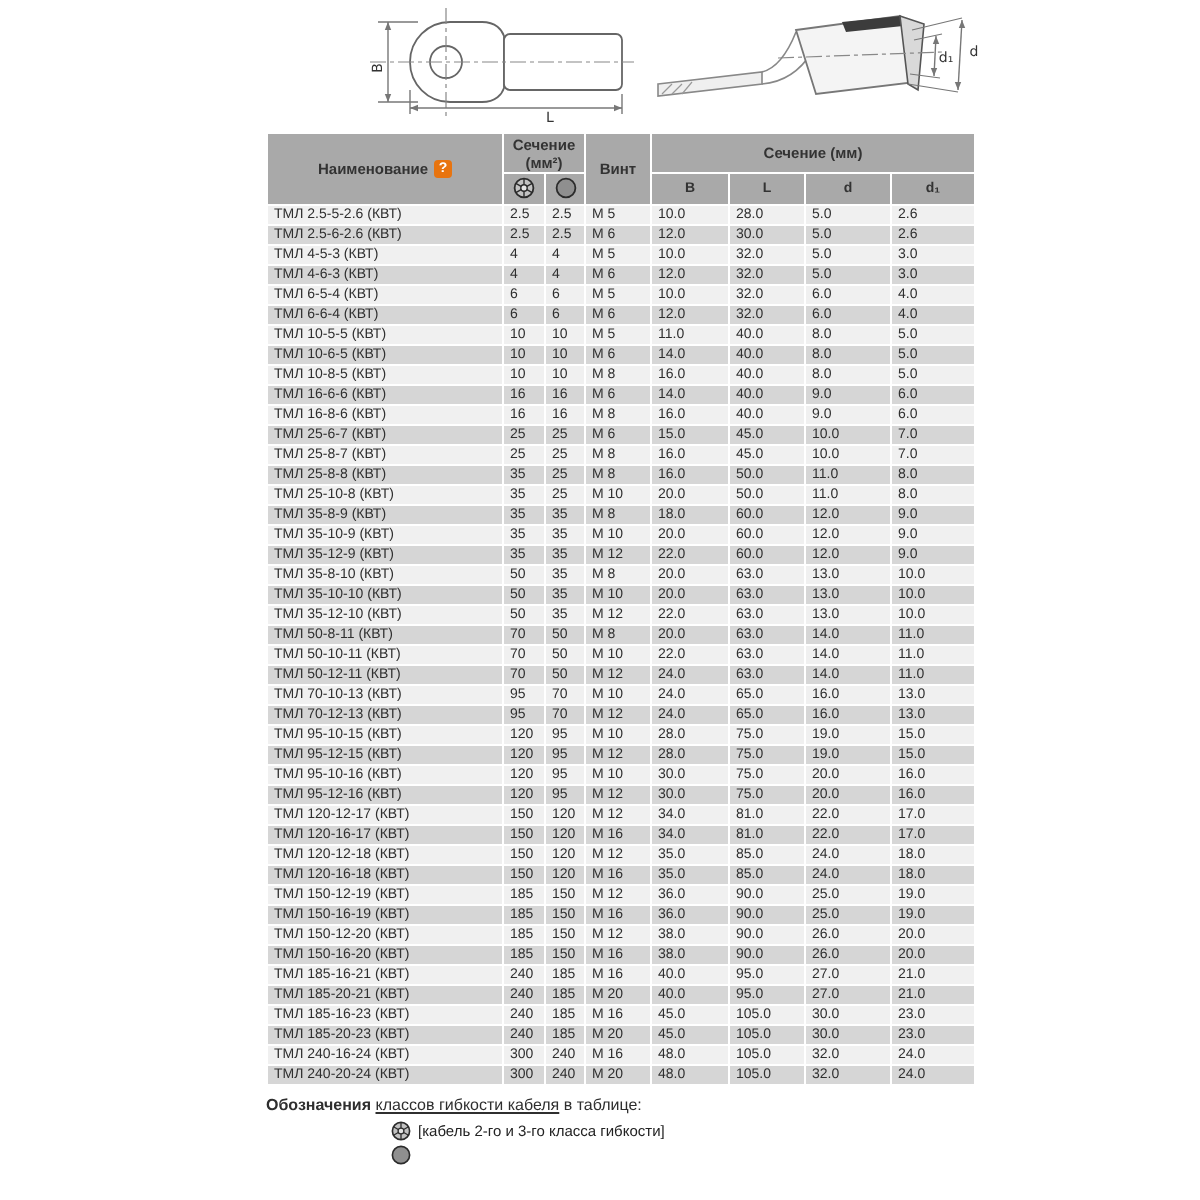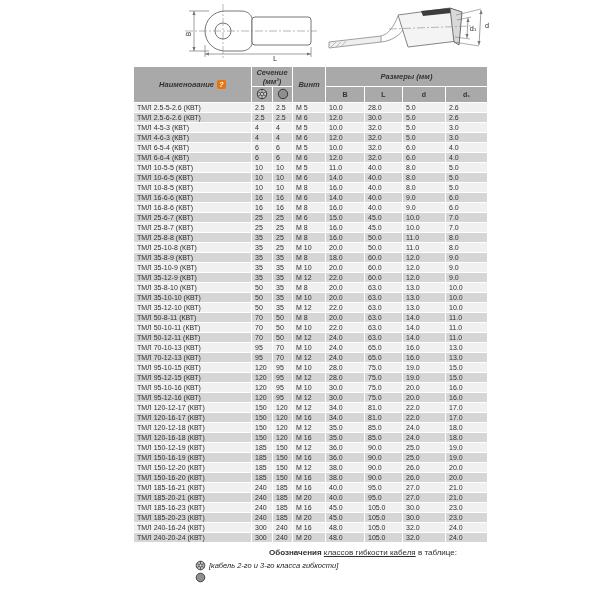--- a/index.html
+++ b/index.html
@@ -6,37 +6,37 @@
     font-family:"Liberation Sans",sans-serif;color:#2e2e2e;}
   .abs{position:absolute;}
   
   #diagram-left{left:181px;top:1px;width:138px;height:60px;}
   #diagram-right{left:323px;top:1px;width:172px;height:60px;}
   svg text{font-family:"DejaVu Sans",sans-serif;}
   
   #lug-table{left:133px;top:66px;}
   table{border-collapse:separate;border-spacing:1px;table-layout:fixed;background:#fff;}
   th{background:var(--header-bg);font-weight:bold;font-size:7.5px;color:#333;text-align:center;padding:0;}
-  th.h-top{height:19px;vertical-align:middle;font-style:italic;}
+  th.h-top{height:19px;vertical-align:middle;}
   th.h-name{vertical-align:middle;}
   th.h-sub{height:15px;font-size:7px;}
   td{font-size:7px;line-height:9px;height:9px;padding:0 0 0 3px;white-space:nowrap;overflow:hidden;
      text-align:left;vertical-align:middle;color:#2f2f2f;}
   tr.r-light td{background:var(--row-light);}
   tr.r-dark td{background:var(--row-dark);}
   .help-badge{display:inline-block;width:9px;height:9px;background:var(--help-badge);color:#fff;
      font-size:7px;line-height:9px;font-weight:bold;text-align:center;border-radius:2px;
      vertical-align:middle;margin-left:3px;cursor:pointer;}
   .hdr-wrap{display:inline-block;vertical-align:middle;}
   
   #legend{left:133px;top:548px;width:460px;font-size:8px;}
-  #legend-line1{margin:0 0 3px 0;text-align:center;}
+  #legend-line1{margin:0 0 3px 0;}
   #legend-line1 b{font-weight:bold;}
   #legend-line1 a{color:#2f2f2f;text-decoration:underline;cursor:pointer;}
-  .legend-item{margin:1px 0 1px 62px;font-style:italic;font-size:7.5px;display:flex;align-items:center;gap:3px;color:#222;}
+  .legend-item{margin:1px 0 1px 62px;font-size:7.5px;display:flex;align-items:center;gap:3px;color:#222;}
   .legend-item svg{flex:0 0 auto;}
 </style>
 </head>
 <body>
 
 <div class="abs" id="diagram-left">
   <svg width="138" height="60" viewBox="0 0 138 60">
 
     <line x1="8" y1="10" x2="28" y2="10" stroke="#777" stroke-width="0.7"></line>
     <line x1="8" y1="50" x2="28" y2="50" stroke="#777" stroke-width="0.7"></line>
@@ -112,21 +112,21 @@
         <col style="width:42px">
         <col style="width:41px">
     </colgroup>
     <thead>
       <tr>
         <th class="h-top h-name" rowspan="2">
           <span class="hdr-wrap">Наименование</span><span class="help-badge">?</span>
         </th>
         <th class="h-top" colspan="2">Сечение (мм²)</th>
         <th class="h-top" rowspan="2">Винт</th>
-        <th class="h-top" colspan="4">Размеры (мм)</th>
+        <th class="h-top" colspan="4">Сечение (мм)</th>
       </tr>
       <tr>
         <th class="h-sub">
           <svg width="12" height="12" viewBox="0 0 12 12">
             <circle cx="6" cy="6" r="4.7" fill="#c2c2c2" stroke="#2b2b2b" stroke-width="0.9"></circle>
             <line x1="6" y1="1.3" x2="6" y2="10.7" stroke="#2b2b2b" stroke-width="0.7"></line>
             <line x1="1.9" y1="3.7" x2="10.1" y2="8.3" stroke="#2b2b2b" stroke-width="0.7"></line>
             <line x1="1.9" y1="8.3" x2="10.1" y2="3.7" stroke="#2b2b2b" stroke-width="0.7"></line>
             <circle cx="6" cy="6" r="1.6" fill="#e4e4e4" stroke="#2b2b2b" stroke-width="0.7"></circle>
           </svg>

